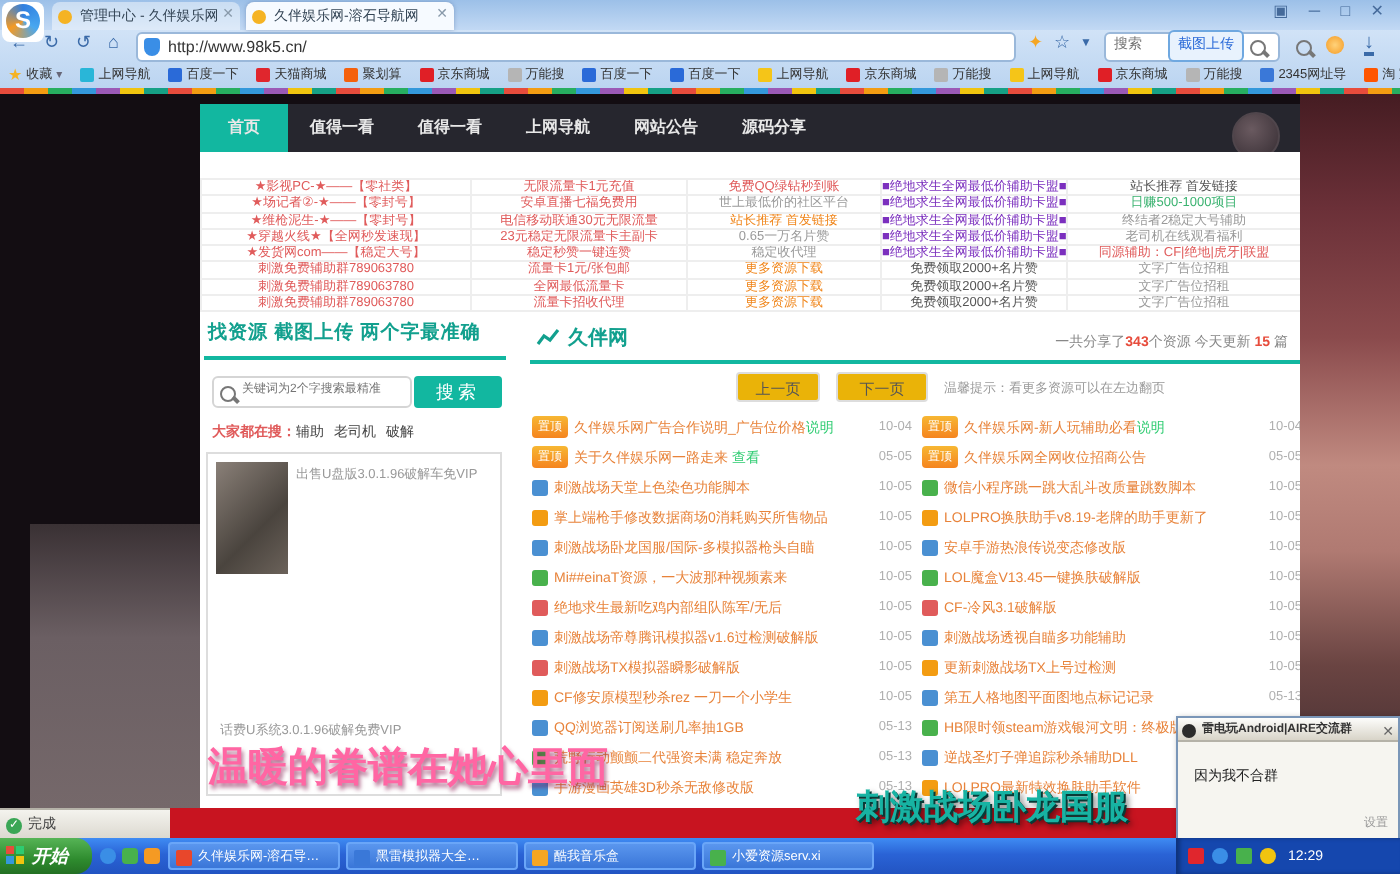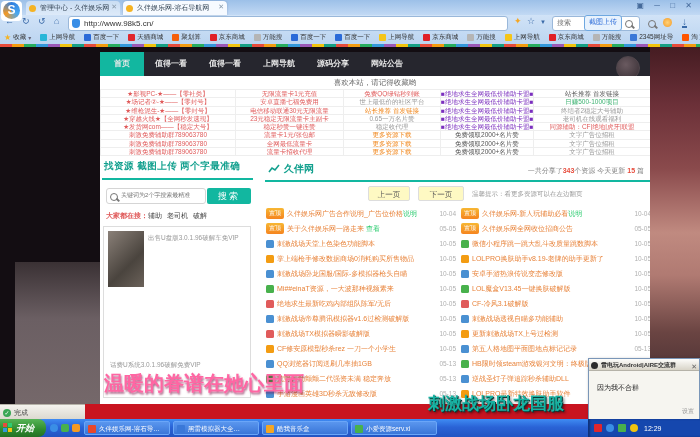--- a/index.html
+++ b/index.html
@@ -70,21 +70,21 @@
   .lp-adbox{position:absolute;left:3px;top:150px;width:148px;height:172px;border:1px solid #ddd;box-sizing:border-box;background:#fff;}
   .lp-img{position:absolute;left:4px;top:4px;width:36px;height:56px;background:linear-gradient(135deg,#8a8078,#4a443e 60%,#6b625a);}
   .lp-adtx1{position:absolute;left:44px;top:6px;width:98px;font-size:6.5px;color:#999;line-height:9px;}
   .lp-adtx2{position:absolute;left:6px;top:134px;width:138px;font-size:6.5px;color:#999;}
   
   .rp-head{position:absolute;left:168px;top:86px;display:flex;align-items:center;gap:4px;}
   .rp-title{font-size:10px;font-weight:bold;color:#12a08e;}
   .rp-stats{position:absolute;right:6px;top:90px;font-size:7px;color:#888;}
   .rp-stats b{color:#e74c3c;}
   .rp-rule{position:absolute;left:165px;top:104px;width:385px;height:2px;background:#12b7a0;}
-  .pgbtn{position:absolute;top:110px;height:15px;background:#fef9c3;border:1px solid #ddd;border-radius:2px;font-size:7.5px;color:#555;line-height:15px;text-align:center;box-sizing:border-box;}
+  .pgbtn{position:absolute;top:110px;height:15px;background:#eab308;border:1px solid #ddd;border-radius:2px;font-size:7.5px;color:#555;line-height:15px;text-align:center;box-sizing:border-box;}
   .pg-prev{left:268px;width:42px;}
   .pg-next{left:318px;width:46px;}
   .pg-tip{position:absolute;left:372px;top:114px;font-size:6.5px;color:#9a9a9a;}
   .listcol{position:absolute;top:130px;width:190px;}
   .col-l{left:166px;} .col-r{left:361px;}
   .li-row{position:relative;height:15px;display:flex;align-items:center;gap:3px;}
   .badge{flex:0 0 auto;background:linear-gradient(#f7b733,#f5841f);color:#fff;font-size:6px;padding:1px 3px;border-radius:2px;}
   .li-ic{flex:0 0 auto;width:8px;height:8px;border-radius:1.5px;}
   .li-tx{flex:1 1 auto;font-size:7px;color:#e8833a;white-space:nowrap;overflow:hidden;}
   .li-tail{color:#2ecc71;}
@@ -243,27 +243,26 @@
     <div class="wallR"></div>
     <div class="scroll">
         <i></i>
       </div>
 
     <div class="navbar" id="navbar">
         <div class="nav-item active">首页</div>
         <div class="nav-item">值得一看</div>
         <div class="nav-item">值得一看</div>
         <div class="nav-item">上网导航</div>
+        <div class="nav-item">网站公告</div>
         <div class="nav-item">源码分享</div>
-        <div class="nav-item">网站公告</div>
       </div>
     <div class="avatar"></div>
 
     <div class="content">
-      <div class="notice">喜欢本站，请记得收藏哟</div>
       <div class="adtable" id="adtable">
           <div class="ad-tr">
             <div class="ad-td c-red">★影视PC-★——【零社类】</div>
             <div class="ad-td c-red">无限流量卡1元充值</div>
             <div class="ad-td c-red">免费QQ绿钻秒到账</div>
             <div class="ad-td c-purple">■绝地求生全网最低价辅助卡盟■</div>
             <div class="ad-td c-dark">站长推荐 首发链接</div>
           </div>
           <div class="ad-tr">
             <div class="ad-td c-red">★场记者②-★——【零封号】</div>

